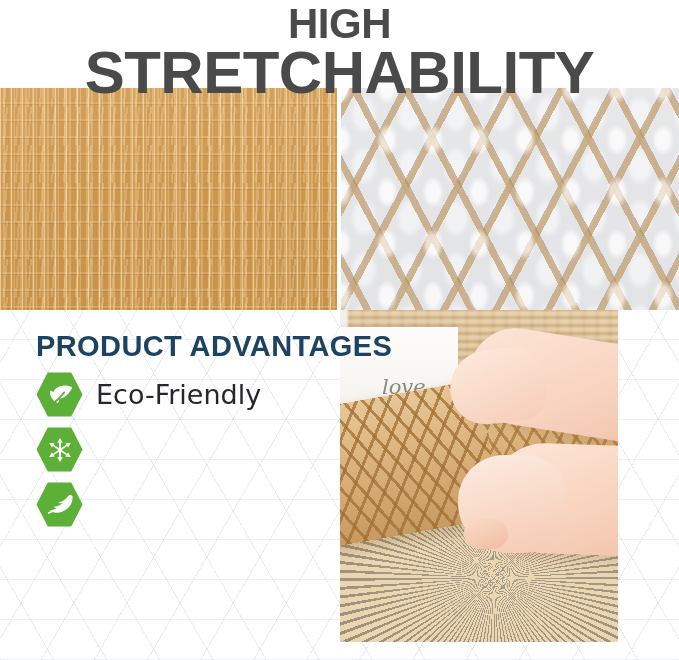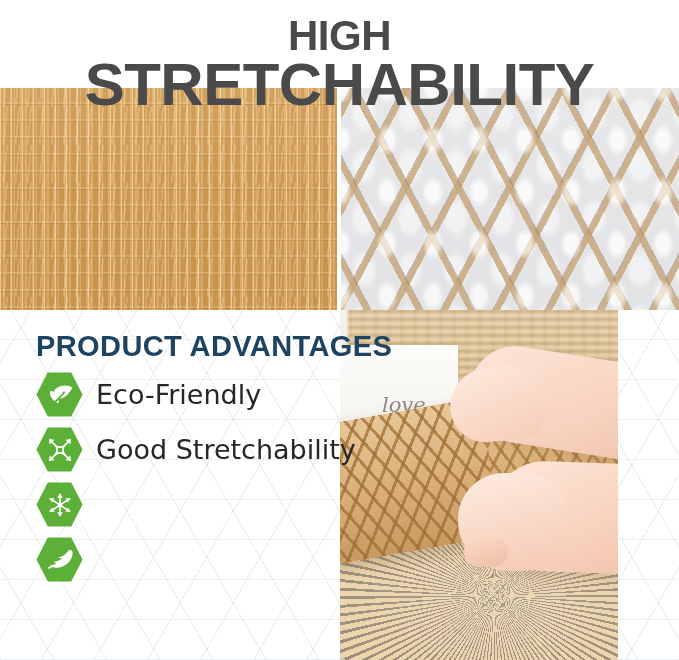--- a/index.html
+++ b/index.html
@@ -30,21 +30,21 @@
 
   
   .headline{
     position:absolute;left:0;top:0;width:679px;
     z-index:6;
     text-align:center;
     color:#4a4a4a;
     font-weight:bold;
     letter-spacing:-.5px;
     line-height:.96;
-    padding-top:16px;
+    padding-top:4px;
     box-sizing:border-box;
   }
   .headline .l1{display:block;font-size:42px;}
   .headline .l2{display:block;font-size:60px;text-align:center;}
 
   
   .panels{
     position:absolute;left:0;top:88px;width:679px;height:222px;
     z-index:3;
     display:flex;
@@ -109,21 +109,21 @@
       radial-gradient(ellipse 11px 16px at 50% 50%, rgba(255,255,255,.85) 55%, rgba(210,212,216,.35) 100%);
     background-size:46px 52px;
     background-position:23px 26px;
     mix-blend-mode:normal;
     opacity:.8;
   }
 
   
   .photo{
     position:absolute;
-    left:340px;top:305px;width:278px;height:355px;
+    left:340px;top:287px;width:278px;height:355px;
     z-index:2;
     overflow:hidden;
     background:#efe7dc;
   }
   .ph-wall{
     position:absolute;inset:0;
     background:
       linear-gradient(180deg,#f6f2ec 0%,#efe8de 40%,#e7ddce 100%);
   }
   .ph-basket{
@@ -306,41 +306,20 @@
           <span class="hexshape"></span>
           <svg width="30" height="30" viewBox="0 0 32 32" aria-hidden="true">
             <path d="M17.2 6.4c5.2-1.5 9.6 .2 11.4 1.2 .5 .3 .5 .6 .2 1.1-2.6 5-6 8.8-10.3 10.5-3.4 1.3-6.6 .7-8.4-1.3-2-2.3-1.6-5.4 .6-7.8 1.6-1.7 3.8-3 6.5-3.7z" fill="#ffffff"></path>
             <path d="M6.6 11.6c3.1 .7 5.6 2.4 7.1 4.8 1.4 2.3 1.6 5 .6 7.6-.2 .6-.6 .8-1.1 .5-3.8-2-6.4-4.9-7.5-8.3-.5-1.6-.5-3.1-.1-4.3 .2-.4 .5-.4 1-.3z" fill="#ffffff"></path>
             <path d="M9.3 25.6c-.5 .4-1.1 .3-1.4-.2-.3-.5-.2-1 .3-1.4 3.4-2.7 7.4-6.1 11.5-11.4 .4-.5 1-.6 1.4-.2 .4 .4 .4 1 0 1.5-4.2 5.5-8.3 9-11.8 11.7z" fill="#5cb037"></path>
           </svg>
         </span>
         <span class="feature-label">Eco-Friendly</span>
       </li>
 
-      <li class="feature">
-        <span class="hexbadge">
-          <span class="hexshape"></span>
-          <svg width="30" height="30" viewBox="0 0 32 32" aria-hidden="true">
-            <path d="M11 11c2.2 2.6 7.8 2.6 10 0 -2.6 2.2 -2.6 7.8 0 10 -2.2-2.6 -7.8-2.6 -10 0 2.6-2.2 2.6-7.8 0-10z" fill="none" stroke="#ffffff" stroke-width="1.8" stroke-linejoin="round"></path>
-            <g stroke="#ffffff" stroke-width="1.8" stroke-linecap="round">
-              <line x1="11.3" y1="11.3" x2="5.6" y2="5.6"></line>
-              <line x1="20.7" y1="11.3" x2="26.4" y2="5.6"></line>
-              <line x1="11.3" y1="20.7" x2="5.6" y2="26.4"></line>
-              <line x1="20.7" y1="20.7" x2="26.4" y2="26.4"></line>
-            </g>
-            <g fill="#ffffff">
-              <polygon points="4.2,4.2 10.2,5.0 5.0,10.2"></polygon>
-              <polygon points="27.8,4.2 27.0,10.2 21.8,5.0"></polygon>
-              <polygon points="4.2,27.8 5.0,21.8 10.2,27.0"></polygon>
-              <polygon points="27.8,27.8 21.8,27.0 27.0,21.8"></polygon>
-            </g>
-          </svg>
-        </span>
-        <span class="feature-label">Good Stretchability</span>
-      </li>
 
       <li class="feature">
         <span class="hexbadge">
           <span class="hexshape"></span>
           <svg width="30" height="30" viewBox="0 0 32 32" aria-hidden="true">
             <g stroke="#ffffff" stroke-width="1.9" stroke-linecap="round">
               <line x1="16" y1="16" x2="16" y2="6"></line>
               <line x1="16" y1="16" x2="16" y2="26"></line>
               <line x1="16" y1="16" x2="7" y2="10"></line>
               <line x1="16" y1="16" x2="25" y2="22"></line>

